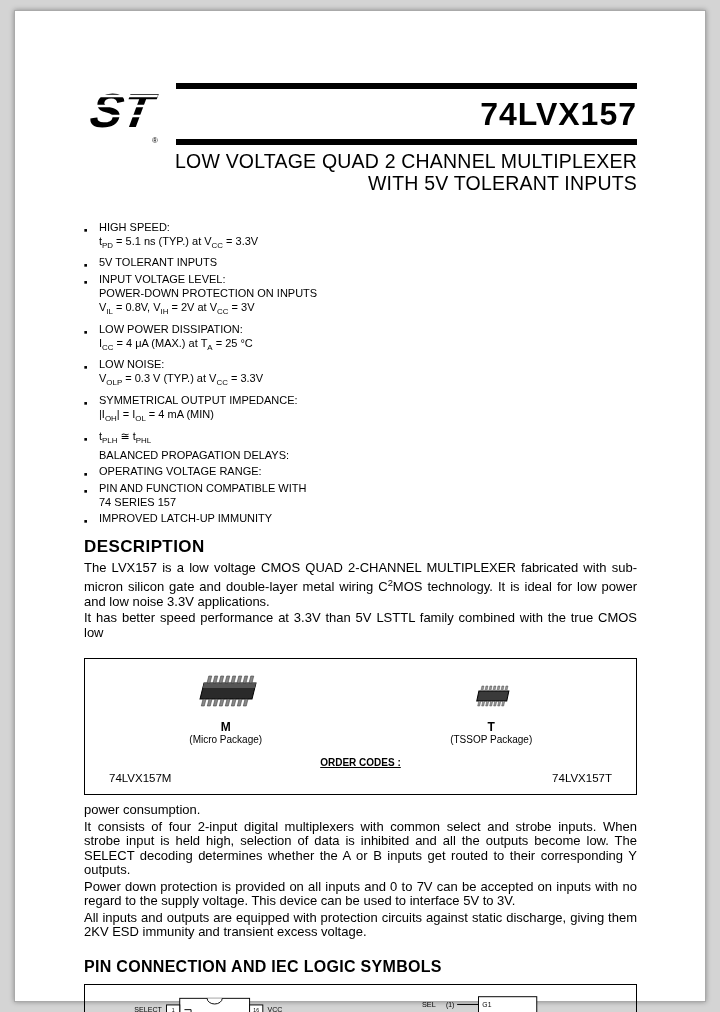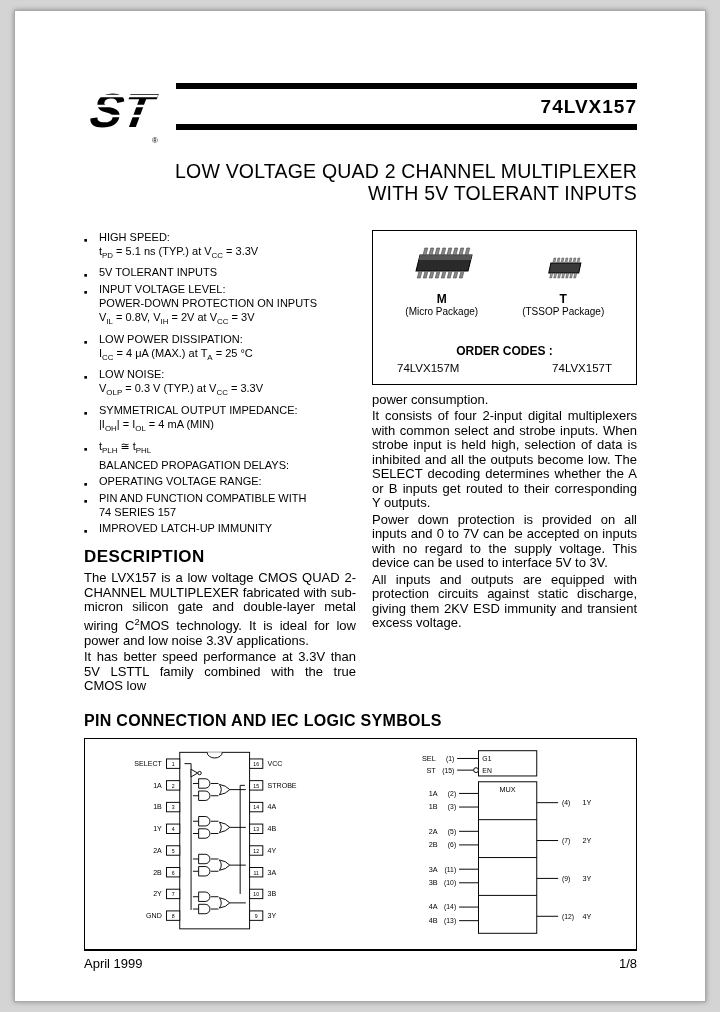--- a/index.html
+++ b/index.html
@@ -8,46 +8,46 @@
   .page { position:absolute; left:14px; top:10px; width:692px; height:992px; background:#fff;
           border:1px solid #aaa; box-shadow:0 0 5px rgba(0,0,0,.35);
           padding:72px 68px 74px 69px; display:flex; flex-direction:column; }
 
   
   .header { display:flex; align-items:flex-start; }
   .logo { width:92px; position:relative; }
   .logo .reg { position:absolute; right:18px; bottom:-4px; font-size:8px; }
   .header-right { flex:1; }
   .hrule { height:6px; background:#000; }
-  .part { text-align:right; font-size:19px; font-weight:bold; letter-spacing:1px; padding:7px 0 6px; }
-
-  .title { text-align:right; font-size:19.5px; line-height:1.12; margin-top:20px; letter-spacing:.2px; }
+  .part { text-align:right; font-size:32px; font-weight:bold; letter-spacing:1px; padding:7px 0 6px; }
+
+  .title { text-align:right; font-size:19.5px; line-height:1.12; margin-top:6px; letter-spacing:.2px; }
   .title-rule { height:1px; background:#000; margin-top:9px; margin-bottom:16px; }
 
   
-  .main { display:flex; gap:16px; }
+  .main { display:flex; gap:16px;flex-direction:column; }
   .col-left { flex:0 0 272px; }
   .col-right { flex:1; min-width:0; }
 
   .features { list-style:none; font-size:11px; }
   .features li { position:relative; padding-left:15px; margin-bottom:2.5px; }
   .features .bullet { position:absolute; left:0; top:3px; font-size:5.5px; }
   .feat-line { line-height:14px; }
   sub { font-size:.72em; } sup { font-size:.72em; }
 
   .desc-h { font-size:17px; font-weight:bold; margin:12px 0 4px; letter-spacing:.4px; }
   .para { font-size:13px; line-height:14.5px; text-align:justify; margin-bottom:2px; }
 
   
   .order-box { border:1.5px solid #000; padding:12px 10px 8px; margin-bottom:8px; }
   .pkg-row { display:flex; justify-content:space-around; align-items:flex-end; }
   .pkg { text-align:center; }
   .pkg-name { font-weight:bold; font-size:12px; margin-top:5px; }
   .pkg-sub { font-size:10px; }
-  .order-title { text-align:center; font-weight:bold; font-size:12px; margin-top:27px; }
+  .order-title { text-align:center; font-weight:bold; font-size:10px; margin-top:12px;text-decoration:underline; }
   .order-codes { display:flex; justify-content:space-between; padding:4px 14px 2px; font-size:11.5px; }
 
   
   .pin-h { font-size:16px; font-weight:bold; margin:16px 0 8px; letter-spacing:.3px; }
   .pin-box { border:1.5px solid #000; display:flex; justify-content:space-around; align-items:center;
              padding:6px 6px; height:212px; }
   svg text { font-family:"Liberation Sans", sans-serif; fill:#000; }
   .ol { fill:#fff; stroke:#000; stroke-width:1; }
   .ln { fill:none; stroke:#000; stroke-width:1; }
   .tn { font-size:5.5px; } .tl { font-size:7.5px; } .tp { font-size:7px; }

